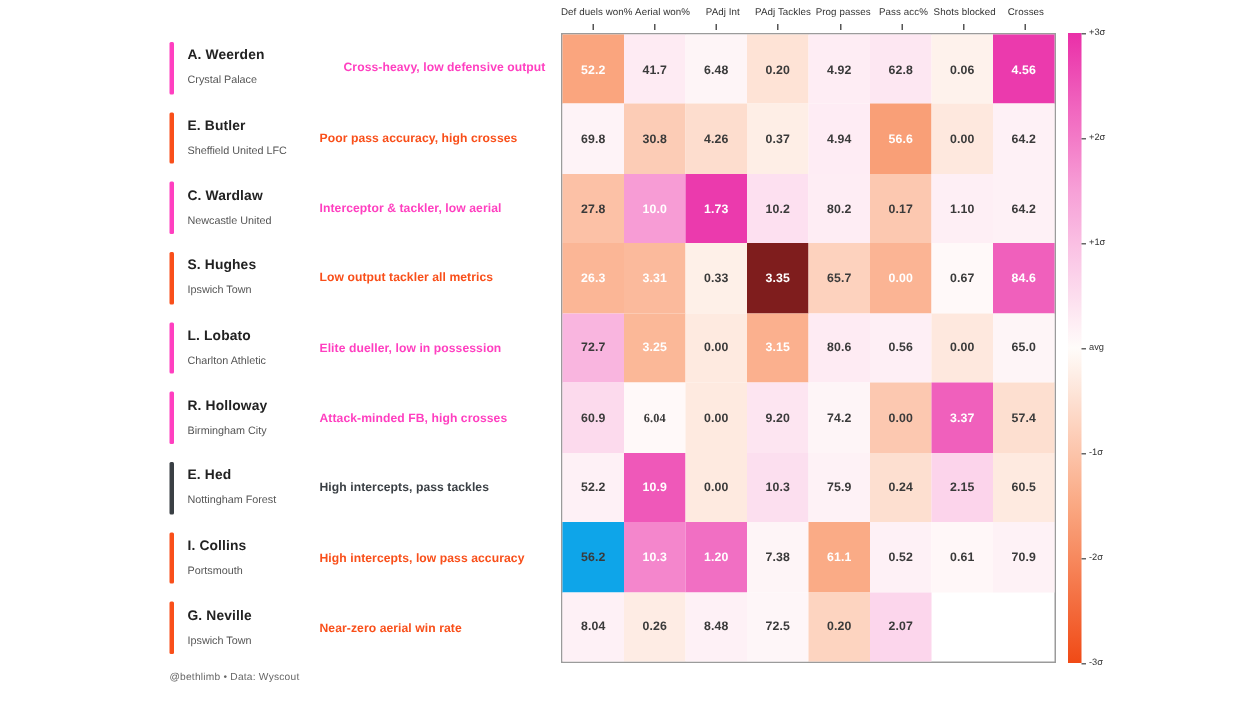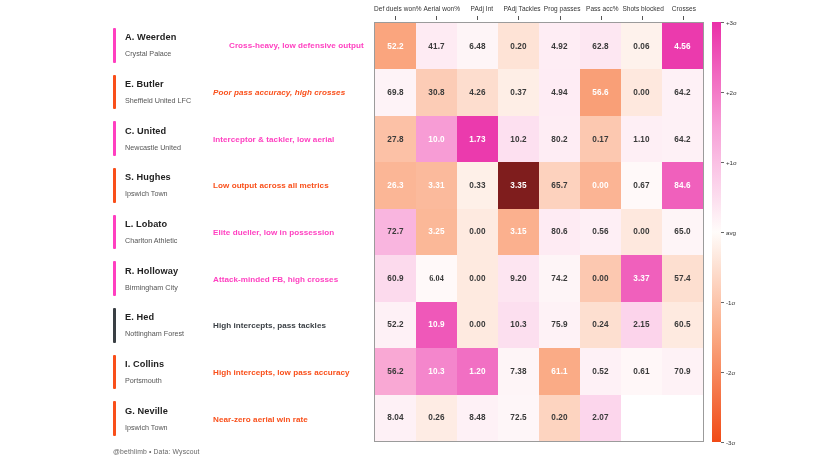--- a/index.html
+++ b/index.html
@@ -200,37 +200,37 @@
           <div class="pteam">Crystal Palace</div>
         </div>
         <div class="pnote" style="color: rgb(255, 63, 192); margin-left: 16px;">Cross-heavy, low defensive output</div>
       </div>
       <div class="prow">
         <div class="accent" style="background: rgb(249, 79, 26);"></div>
         <div class="pinfo">
           <div class="pname">E. Butler</div>
           <div class="pteam">Sheffield United LFC</div>
         </div>
-        <div class="pnote" style="color: rgb(249, 79, 26); font-style: italic;">Poor pass accuracy, high crosses</div>
+        <div class="pnote" style="color: rgb(249, 79, 26);">Poor pass accuracy, high crosses</div>
       </div>
       <div class="prow">
         <div class="accent" style="background: rgb(255, 63, 192);"></div>
         <div class="pinfo">
-          <div class="pname">C. United</div>
+          <div class="pname">C. Wardlaw</div>
           <div class="pteam">Newcastle United</div>
         </div>
         <div class="pnote" style="color: rgb(255, 63, 192);">Interceptor &amp; tackler, low aerial</div>
       </div>
       <div class="prow">
         <div class="accent" style="background: rgb(249, 79, 26);"></div>
         <div class="pinfo">
           <div class="pname">S. Hughes</div>
           <div class="pteam">Ipswich Town</div>
         </div>
-        <div class="pnote" style="color: rgb(249, 79, 26);">Low output across all metrics</div>
+        <div class="pnote" style="color: rgb(249, 79, 26);">Low output tackler all metrics</div>
       </div>
       <div class="prow">
         <div class="accent" style="background: rgb(255, 63, 192);"></div>
         <div class="pinfo">
           <div class="pname">L. Lobato</div>
           <div class="pteam">Charlton Athletic</div>
         </div>
         <div class="pnote" style="color: rgb(255, 63, 192);">Elite dueller, low in possession</div>
       </div>
       <div class="prow">
@@ -339,21 +339,21 @@
         <div class="cell" style="background: rgb(240, 96, 188); color: rgb(255, 255, 255);">3.37</div>
         <div class="cell" style="background: rgb(253, 223, 208); color: rgb(58, 58, 58);">57.4</div>
         <div class="cell" style="background: rgb(254, 241, 246); color: rgb(58, 58, 58);">52.2</div>
         <div class="cell" style="background: rgb(239, 88, 185); color: rgb(255, 255, 255);">10.9</div>
         <div class="cell" style="background: rgb(254, 234, 224); color: rgb(58, 58, 58);">0.00</div>
         <div class="cell" style="background: rgb(252, 223, 239); color: rgb(58, 58, 58);">10.3</div>
         <div class="cell" style="background: rgb(254, 242, 246); color: rgb(58, 58, 58);">75.9</div>
         <div class="cell" style="background: rgb(253, 223, 208); color: rgb(58, 58, 58);">0.24</div>
         <div class="cell" style="background: rgb(252, 212, 235); color: rgb(58, 58, 58);">2.15</div>
         <div class="cell" style="background: rgb(254, 234, 224); color: rgb(58, 58, 58);">60.5</div>
-        <div class="cell" style="background: #f9a8d4; color: rgb(58, 58, 58);">56.2</div>
+        <div class="cell" style="background: #0ea5e9; color: rgb(58, 58, 58);">56.2</div>
         <div class="cell" style="background: rgb(244, 134, 204); color: rgb(255, 255, 255);">10.3</div>
         <div class="cell" style="background: rgb(241, 111, 195); color: rgb(255, 255, 255);">1.20</div>
         <div class="cell" style="background: rgb(254, 245, 247); color: rgb(58, 58, 58);">7.38</div>
         <div class="cell" style="background: rgb(250, 171, 134); color: rgb(255, 255, 255);">61.1</div>
         <div class="cell" style="background: rgb(254, 241, 246); color: rgb(58, 58, 58);">0.52</div>
         <div class="cell" style="background: rgb(255, 247, 248); color: rgb(58, 58, 58);">0.61</div>
         <div class="cell" style="background: rgb(254, 242, 246); color: rgb(58, 58, 58);">70.9</div>
         <div class="cell" style="background: rgb(254, 241, 246); color: rgb(58, 58, 58);">8.04</div>
         <div class="cell" style="background: rgb(254, 236, 228); color: rgb(58, 58, 58);">0.26</div>
         <div class="cell" style="background: rgb(254, 241, 246); color: rgb(58, 58, 58);">8.48</div>

